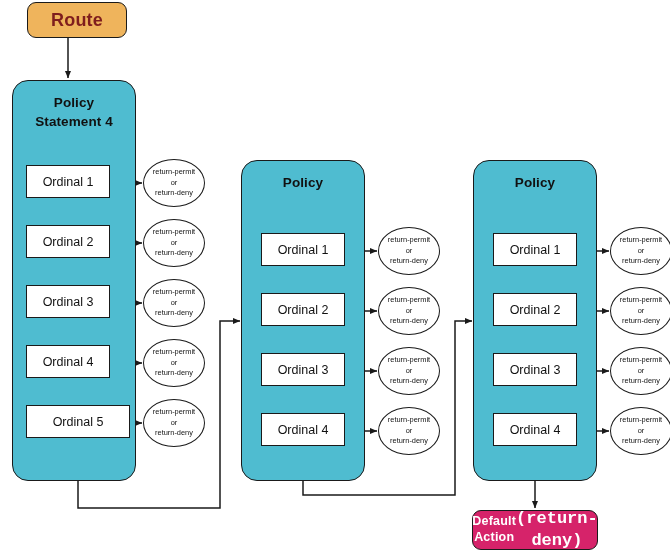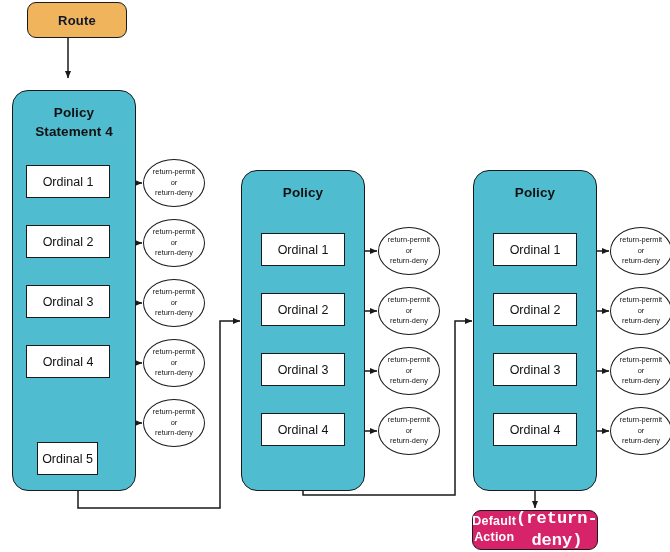--- a/index.html
+++ b/index.html
@@ -31,31 +31,30 @@
     display: flex;
     align-items: center;
     justify-content: center;
     text-align: center;
     border: 1.6px solid #1a1a1a;
   }
   .route-node {
     background: #efb45c;
     border-radius: 9px;
     font-weight: bold;
-    font-size: 13px;
-    color: #0f172a;
+    font-size: 18px;
+    color: #7f1d1d;
     letter-spacing: 0.2px;
   }
   .statement-node {
     background: #4fbcd0;
     border-radius: 16px;
     align-items: flex-start;
     justify-content: center;
     z-index: 1;
-    margin-top: 10px;
   }
   .statement-title {
     margin-top: 13px;
     font-weight: bold;
     font-size: 13.5px;
     line-height: 1.38;
     color: #111111;
     letter-spacing: 0.1px;
     width: 100%;
   }
@@ -164,21 +163,21 @@
   </div>
   <div class="node ordinal-node" style="left:26px; top:225px; width:84px; height:33px;">
     <span>Ordinal 2</span>
   </div>
   <div class="node ordinal-node" style="left:26px; top:285px; width:84px; height:33px;">
     <span>Ordinal 3</span>
   </div>
   <div class="node ordinal-node" style="left:26px; top:345px; width:84px; height:33px;">
     <span>Ordinal 4</span>
   </div>
-  <div class="node ordinal-node" style="left:37px; top:405px; width:61px; height:33px;margin-top:37px;">
+  <div class="node ordinal-node" style="left:26px; top:405px; width:104px; height:33px;">
     <span>Ordinal 5</span>
   </div>
 
   <div class="node result-node" style="left:143px; top:159px; width:62px; height:48px;">
     <span>return-permit</span>
     <span>or</span>
     <span>return-deny</span>
   </div>
   <div class="node result-node" style="left:143px; top:219px; width:62px; height:48px;">
     <span>return-permit</span>

